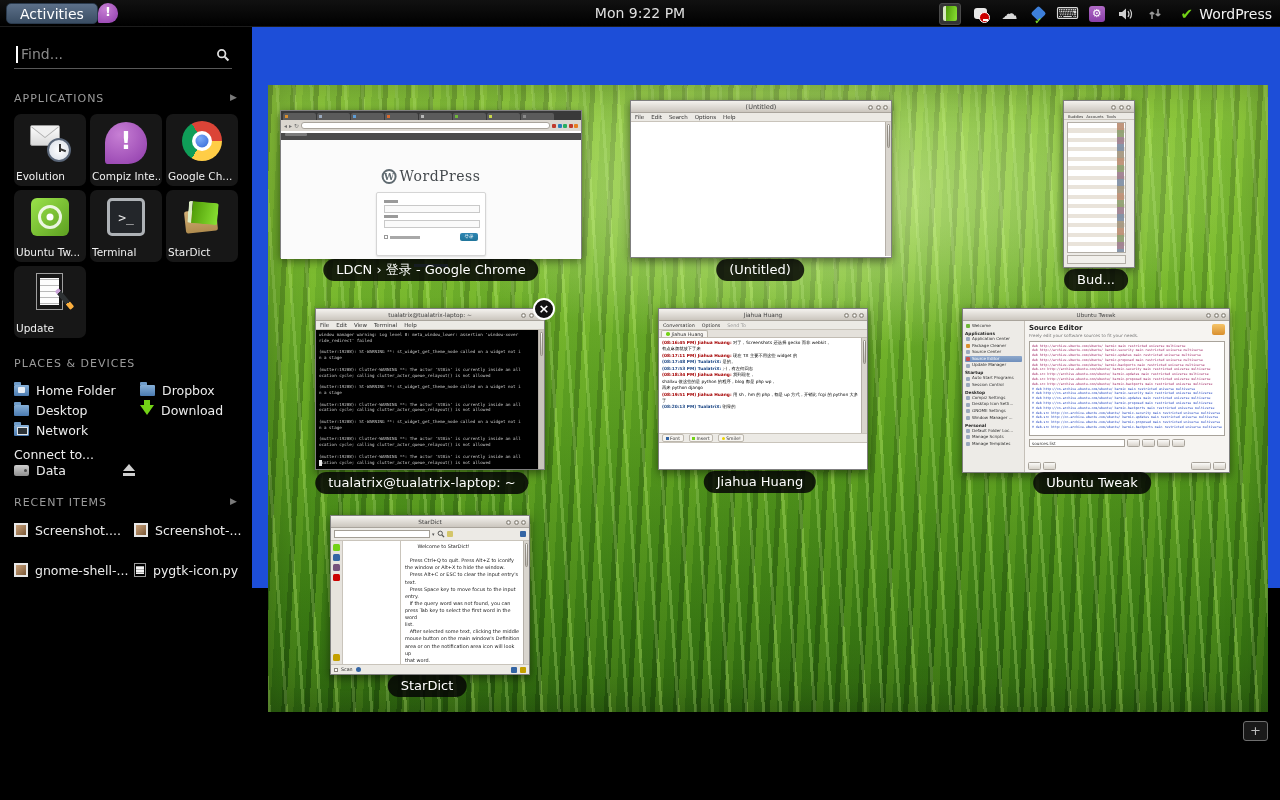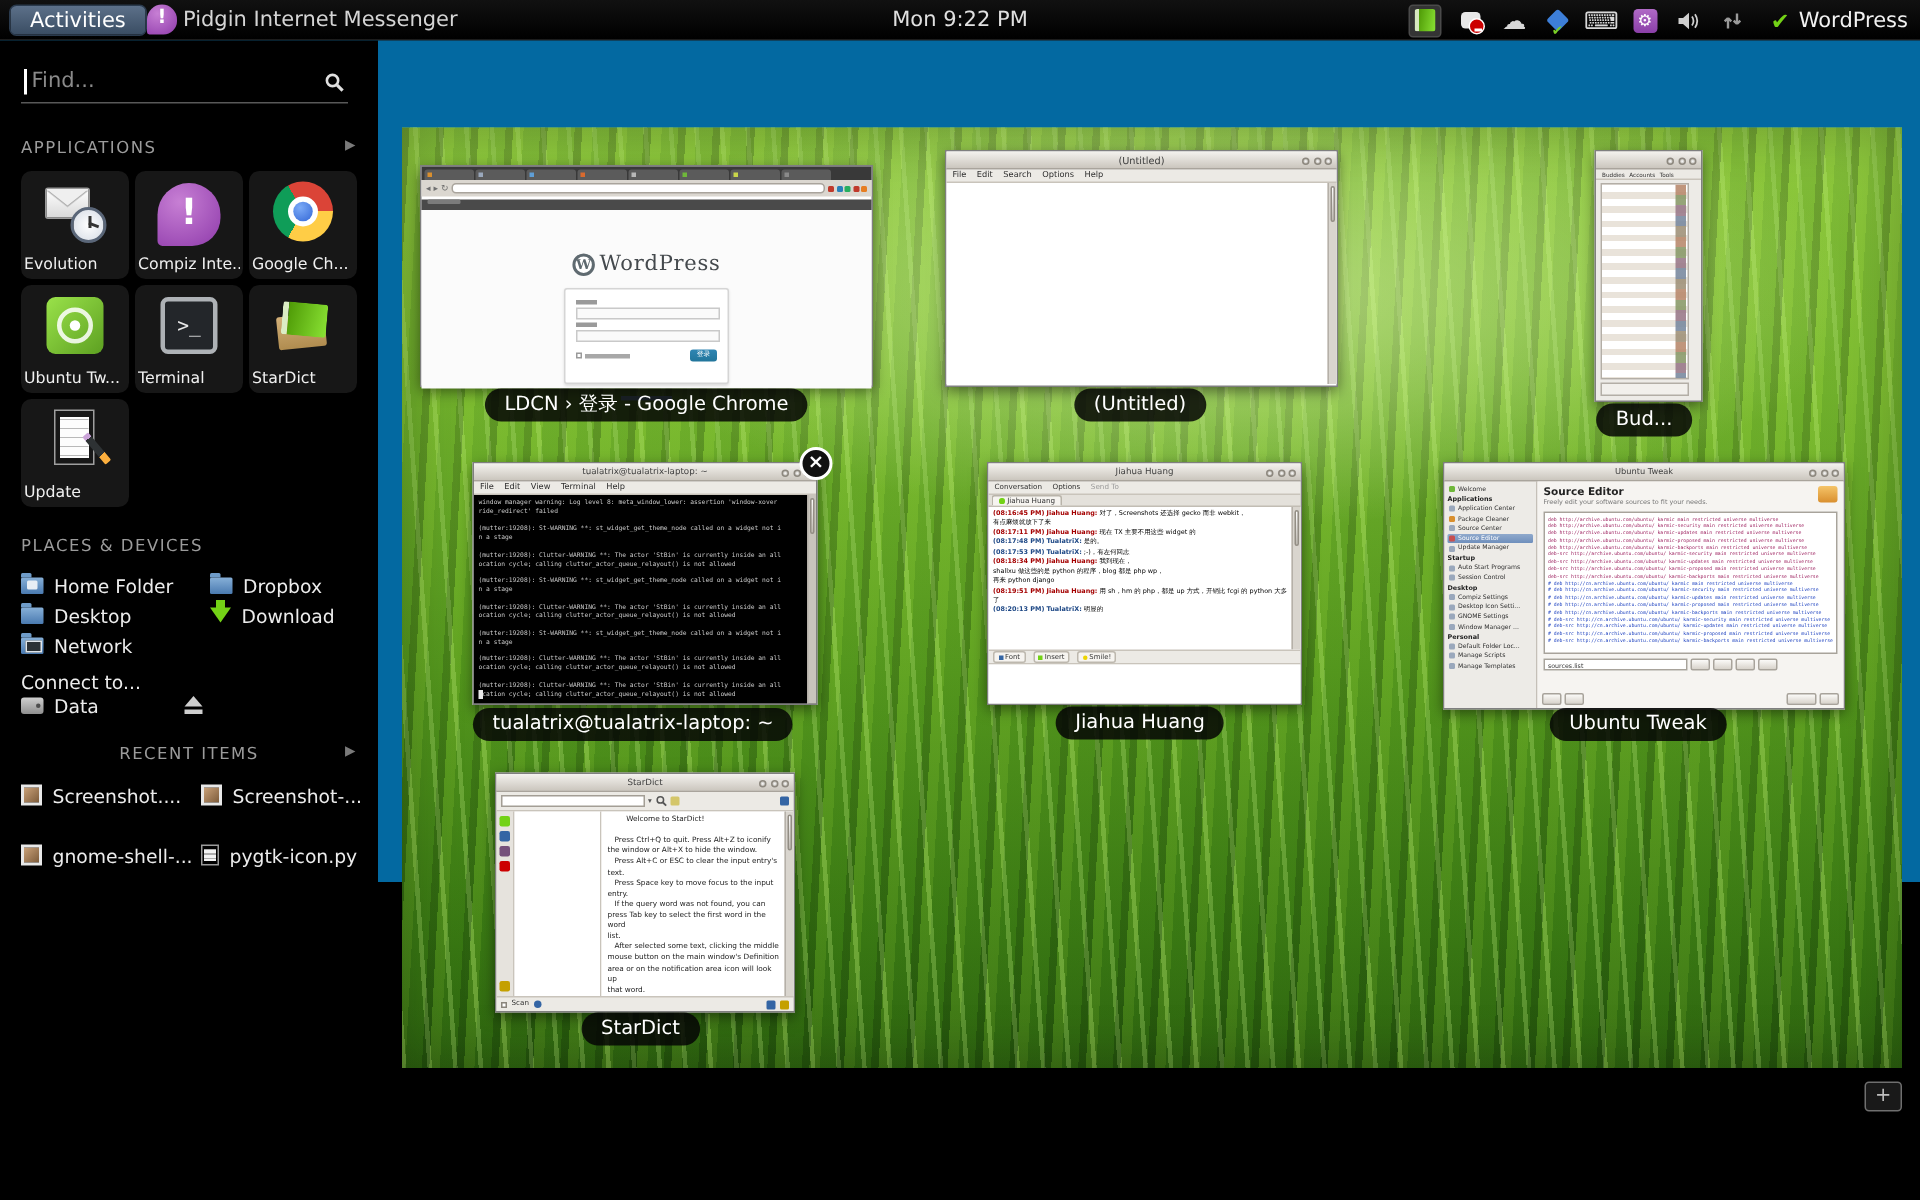--- a/index.html
+++ b/index.html
@@ -1,18 +1,18 @@
 <!DOCTYPE html>
 <html><head>
 <meta charset="utf-8">
 <style>
   * { margin:0; padding:0; box-sizing:border-box; }
   html,body { width:1280px; height:800px; background:#000; overflow:hidden;
     font-family:"DejaVu Sans","Liberation Sans",sans-serif; }
-  #screen { position:relative; width:1280px; height:588px; background:#0369a1; }
+  #screen { position:relative; width:1280px; height:588px; background:#1d4ed8; }
 
   
   #topbar { position:absolute; left:0; top:0; width:1280px; height:27px;
     background:linear-gradient(#111,#000); border-bottom:1px solid #1c1c1c;
     color:#d8d8d8; font-size:14px; }
   #activities { position:absolute; left:6px; top:3px; height:21px; line-height:21px;
     padding:0 13px; border-radius:5px; color:#fff;
     background:linear-gradient(#5c7089,#3a4d63); border:1px solid #2a3a4d; }
   #tb-appicon { position:absolute; left:98px; top:3px; width:20px; height:20px;
     background:radial-gradient(circle at 35% 30%,#c троф;) }
@@ -224,21 +224,20 @@
 </head>
 <body>
 
 <div id="screen">
 
   <div id="topbar">
     <div id="activities">Activities</div>
     <div id="tb-appicon" class="pbubble" style="position:absolute;left:98px;top:3px;width:20px;height:20px;">
       <span>!</span>
     </div>
-    <div id="tb-apptitle">Pidgin Internet Messenger</div>
     <div id="clock">Mon 9:22 PM</div>
     <div id="tray" style="display: flex;">
       <div class="tico tico-sel">
           <div class="book"></div>
         </div>
       <div class="tico">
           <div class="bubble-busy"></div>
         </div>
       <div class="tico">
           <span class="glyph">☁</span>
@@ -360,21 +359,21 @@
     <div class="place" style="left:14px;top:413px;flex-direction:column;">
       <div class="globe"></div>
         <span>Connect to...</span>
     </div>
     <div class="place" style="left:14px;top:433px;">
       <div class="drive"></div>
         <span>Data</span>
     </div>
     <div class="eject" style="position:absolute;left:122px;top:437px;"></div>
 
-    <div class="sec-h" style="top:469px;text-align:center;">
+    <div class="sec-h" style="top:469px;">
       <span>RECENT ITEMS</span>
       <span class="sec-arrow">▶</span>
     </div>
     <div class="place" style="left:14px;top:493px;">
       <div class="thumbic"></div>
         <span>Screenshot....</span>
     </div>
     <div class="place" style="left:134px;top:493px;">
       <div class="thumbic"></div>
         <span>Screenshot-...</span>

